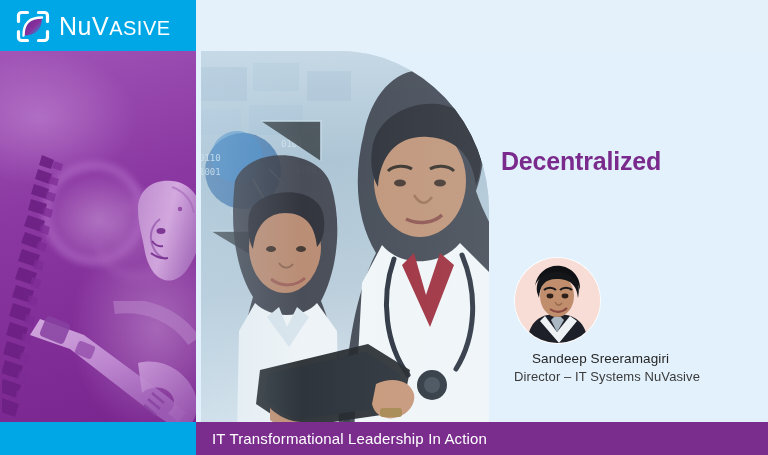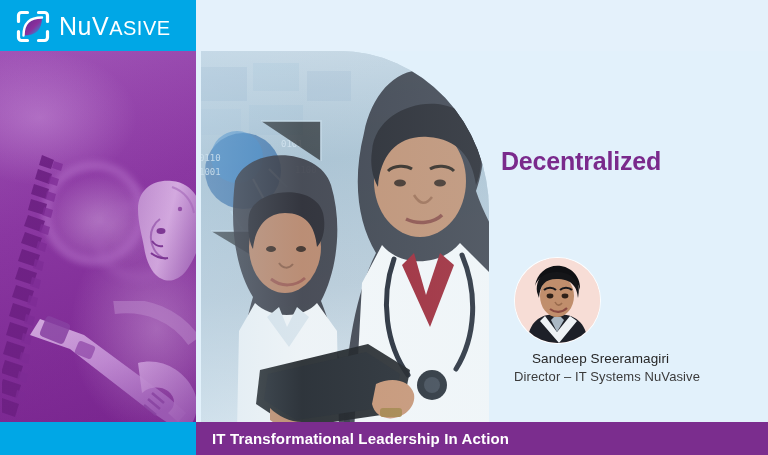--- a/index.html
+++ b/index.html
@@ -217,21 +217,21 @@
     left: 196px; bottom: 0;
     width: 572px; height: 33px;
     background: #7b2d8e;
     z-index: 7;
     display: flex;
     align-items: center;
   }
   .bottom-text {
     color: #ffffff;
     font-size: 15px;
-    font-weight: bold;
+    font-weight: normal;
     letter-spacing: 0.15px;
     margin-left: 16px;
     white-space: nowrap;
   }
 </style>
 </head>
 <body>
 
 <div id="slide">
 

